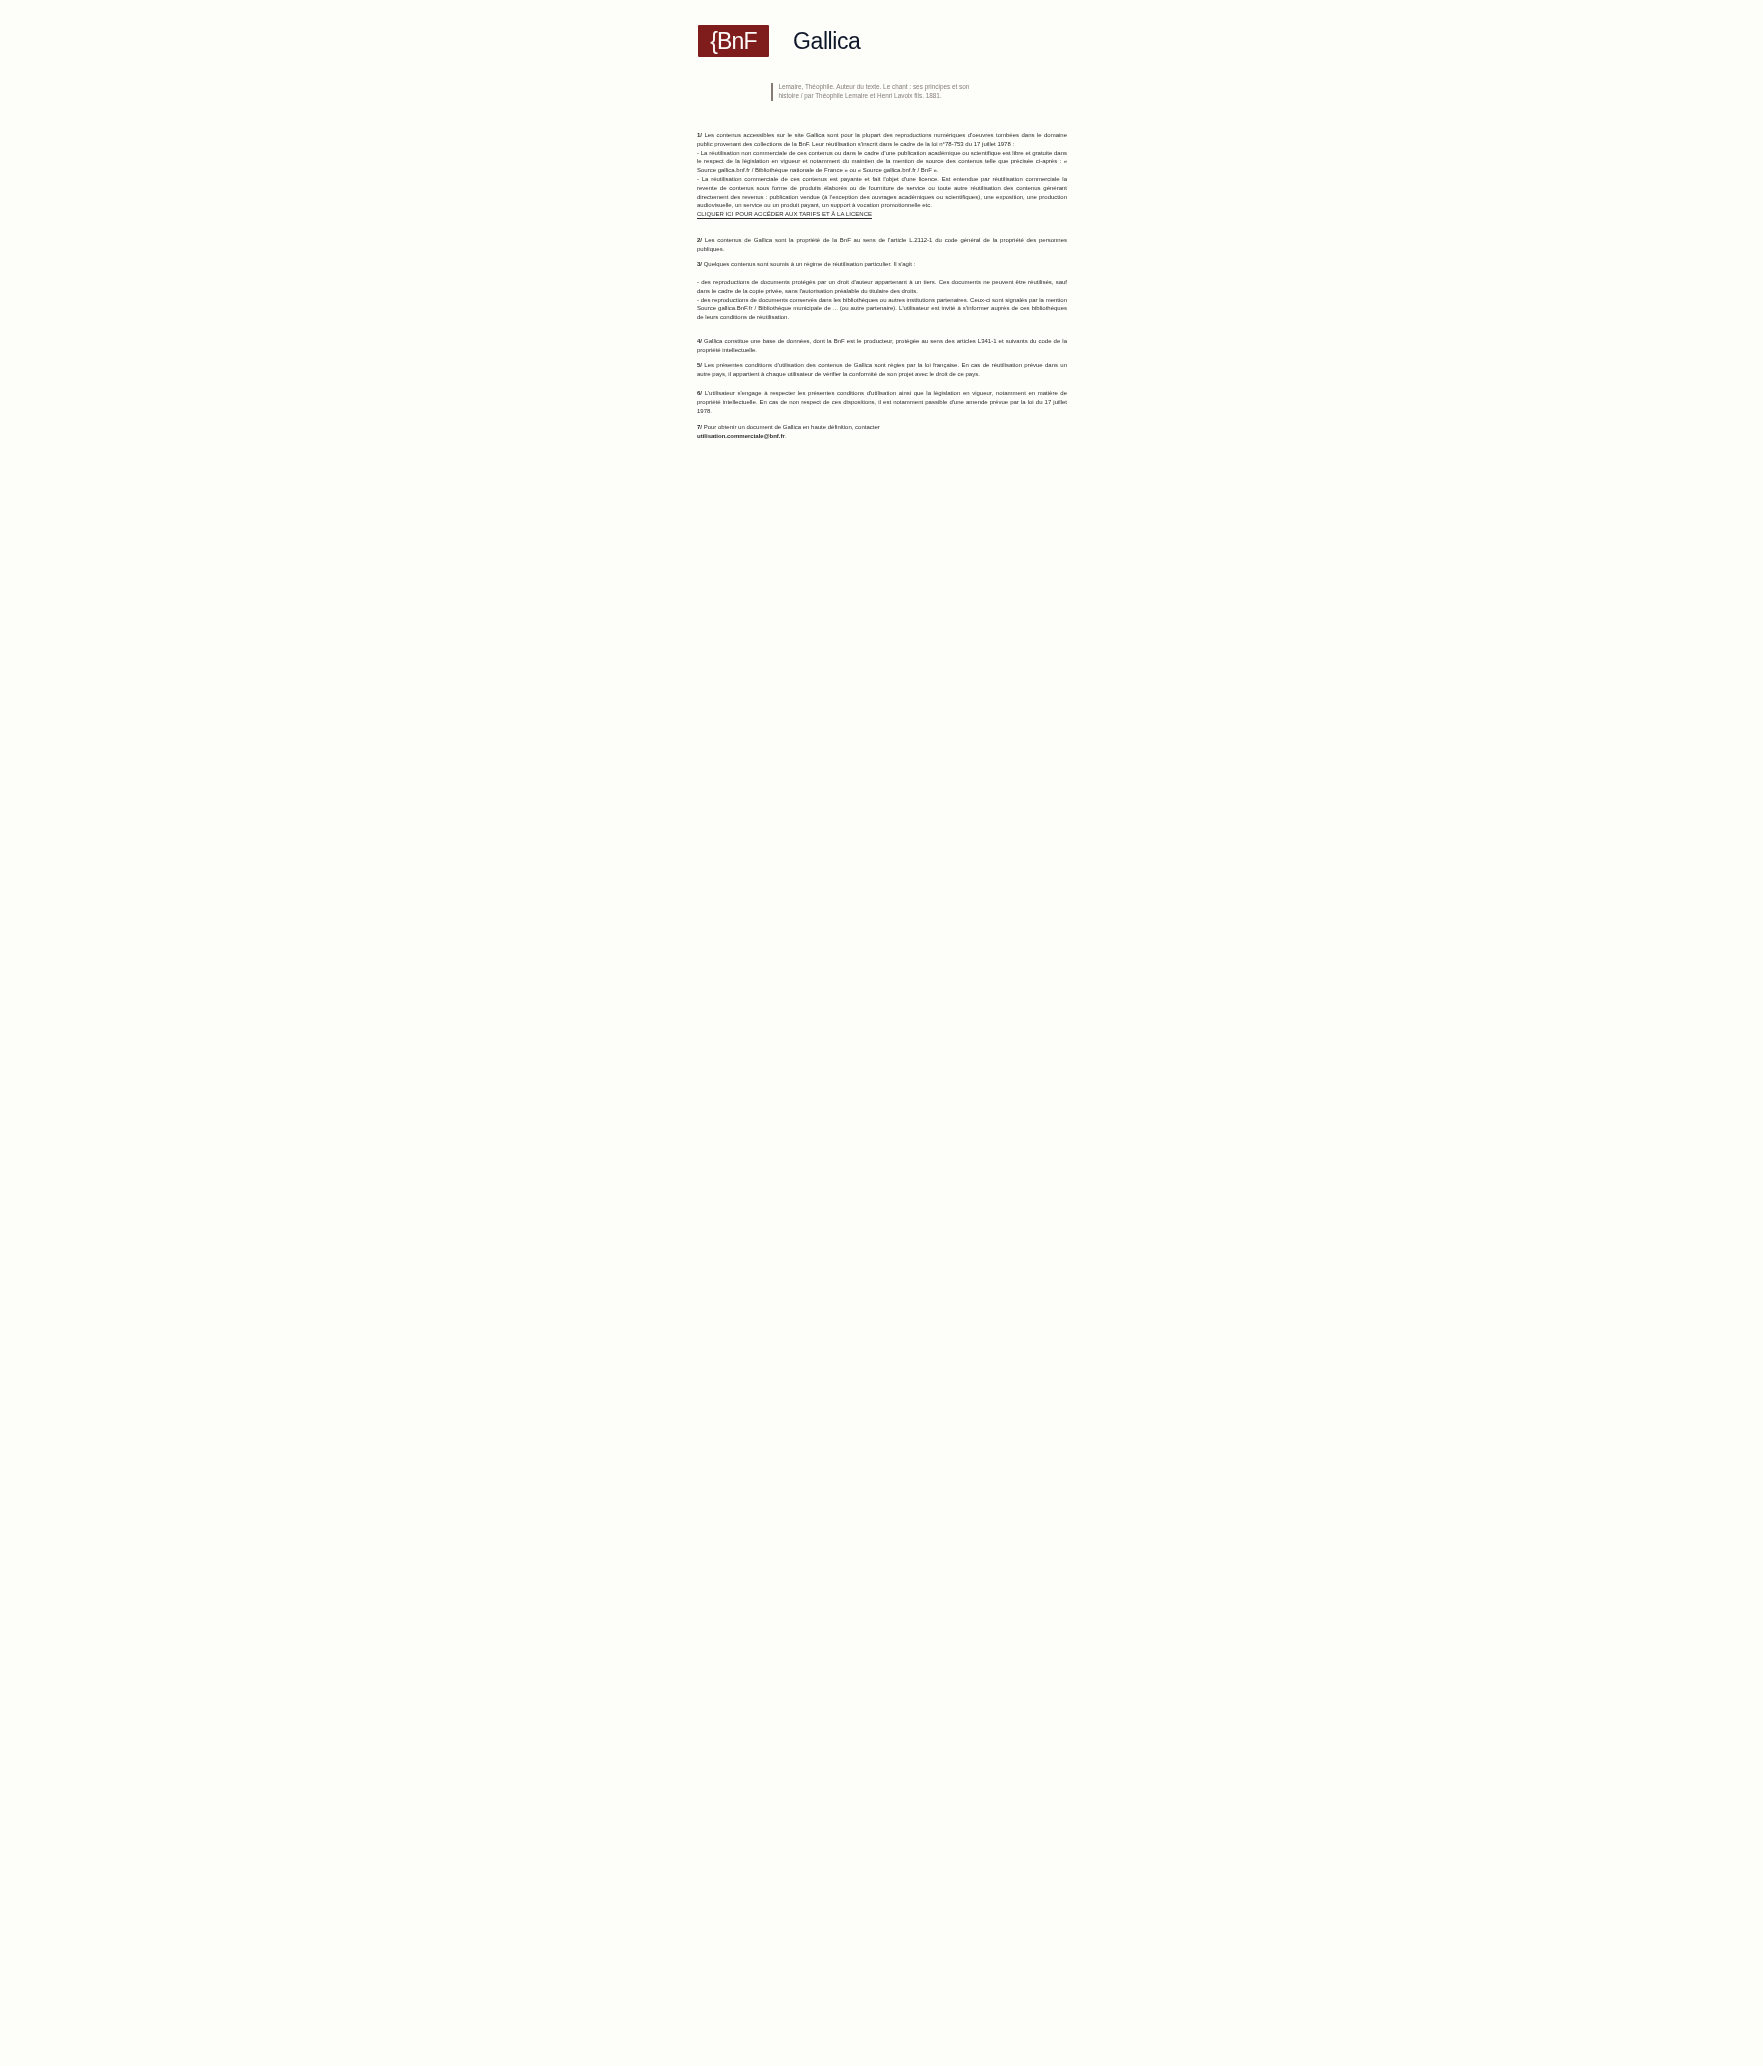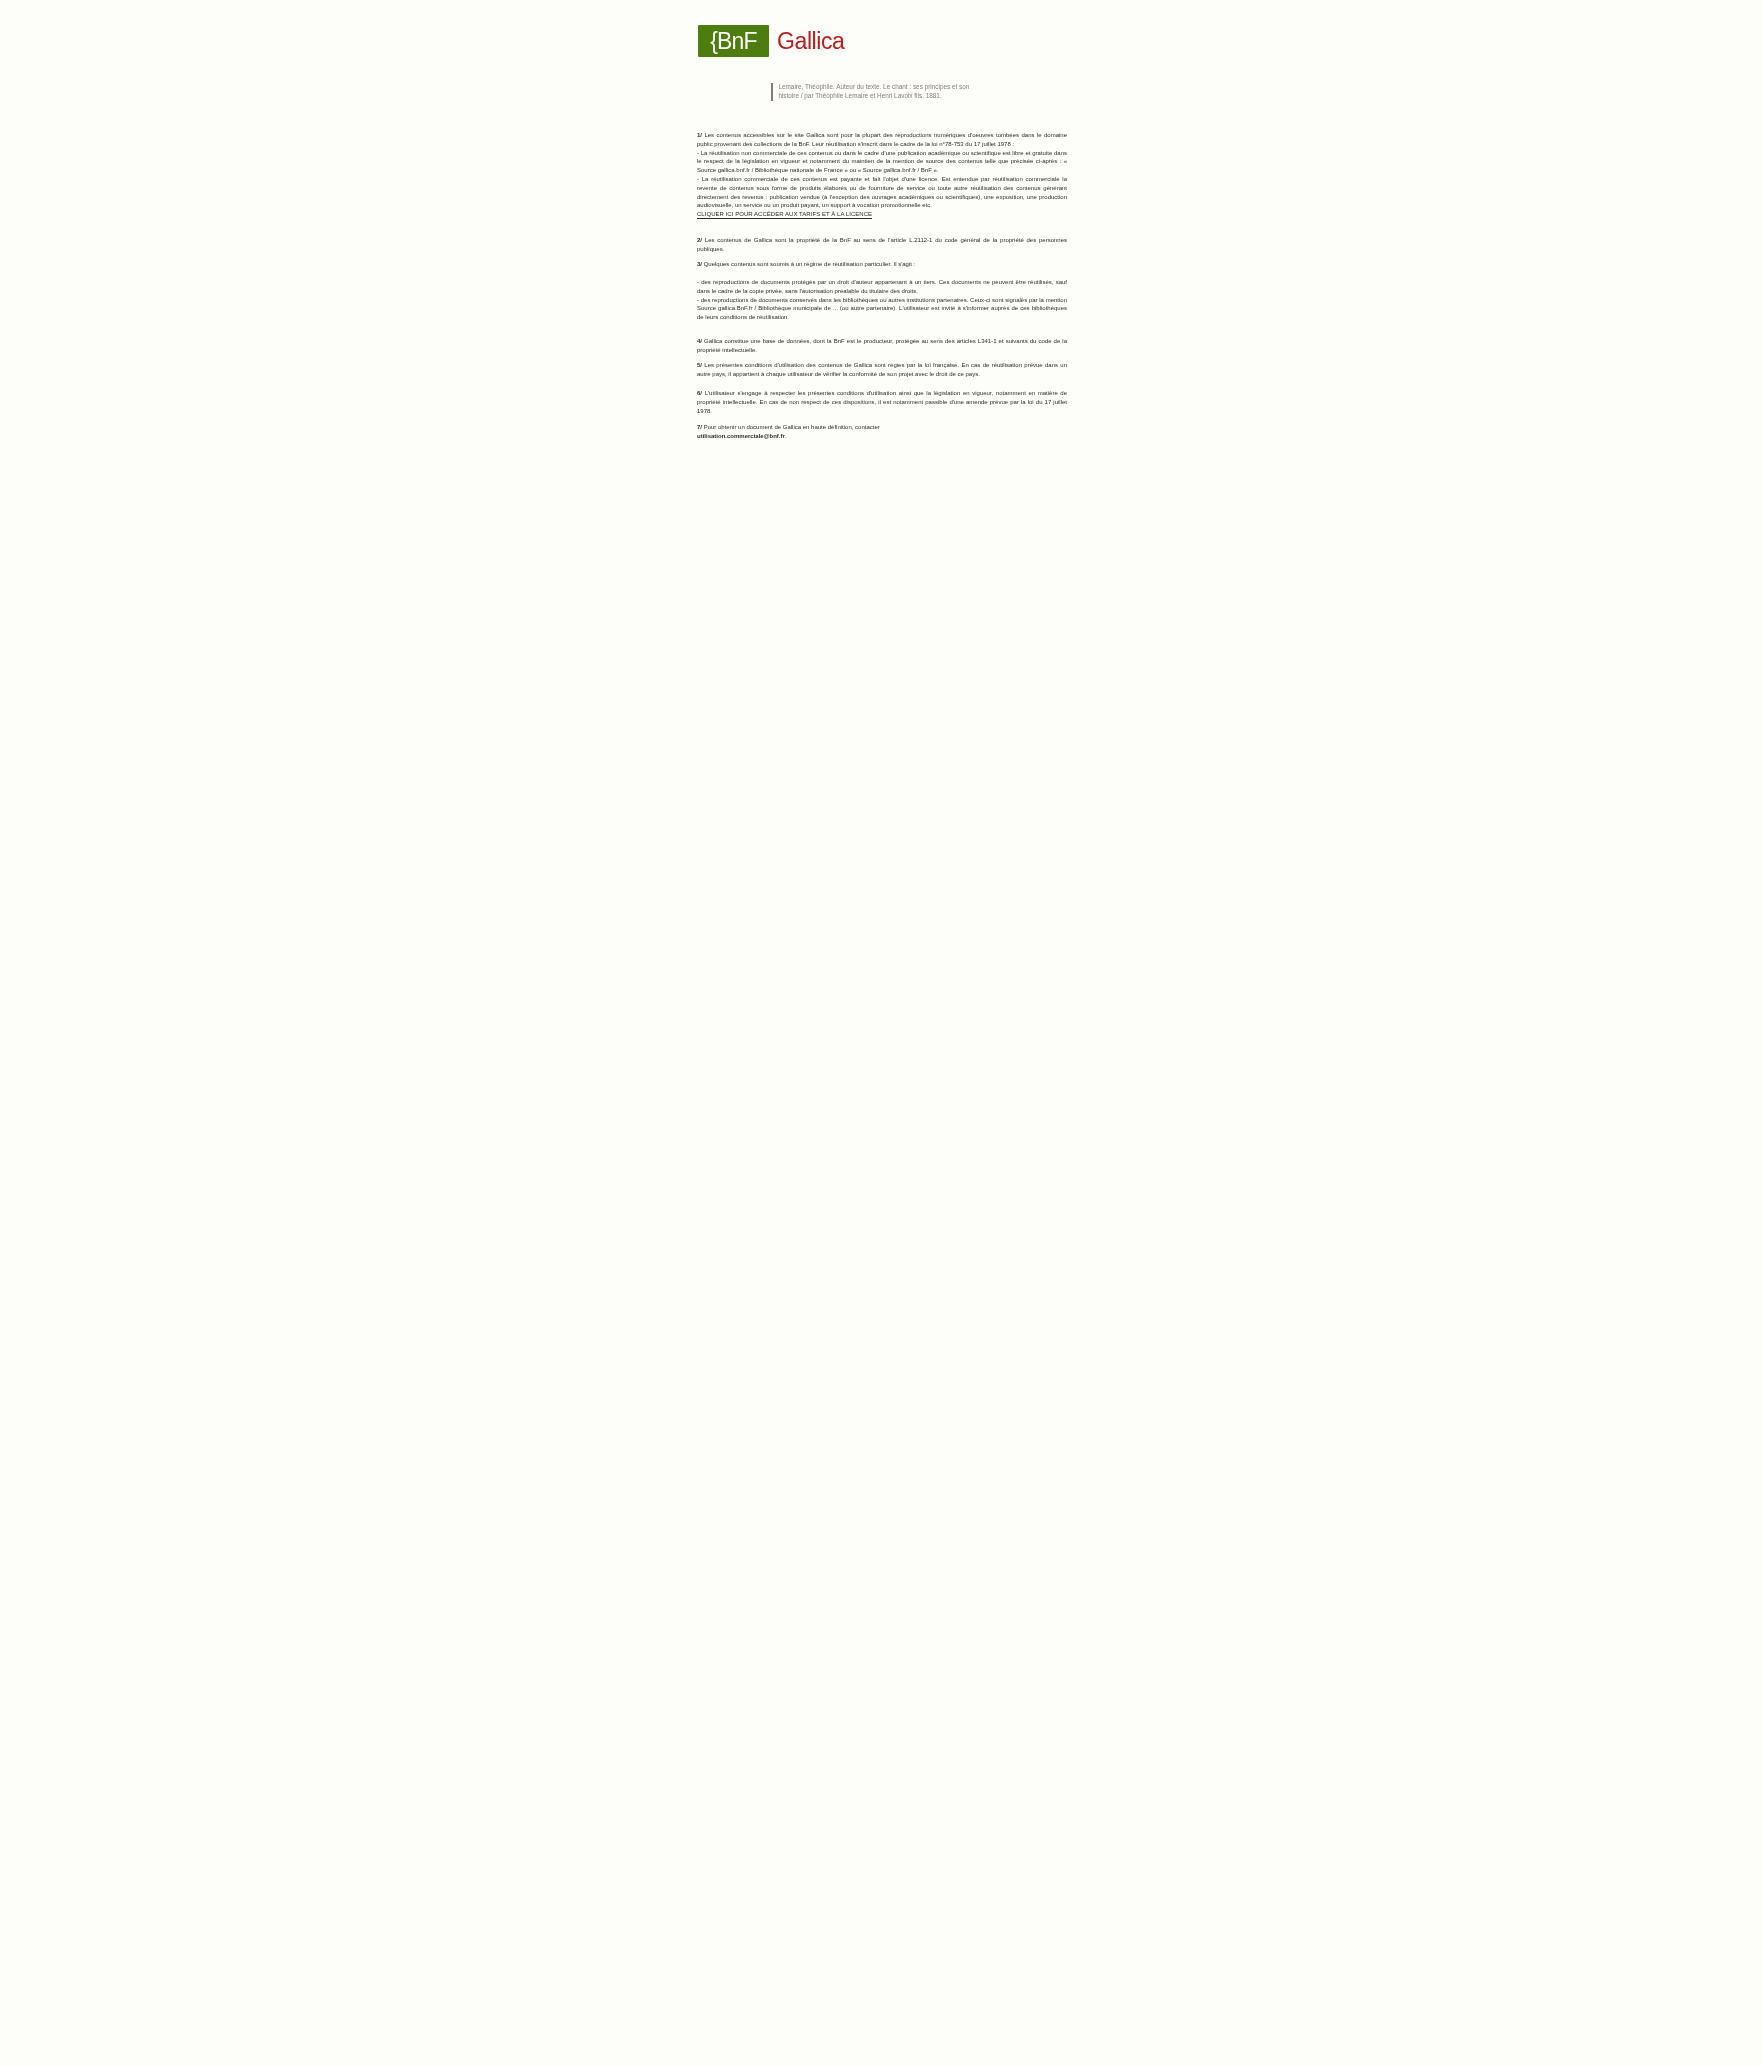--- a/index.html
+++ b/index.html
@@ -21,36 +21,36 @@
   .logo-row {
     position: absolute;
     top: 25px;
     left: 37px;
     display: flex;
     align-items: center;
   }
   .logo-box {
     width: 71px;
     height: 32px;
-    background: #4d7c0f;
+    background: #7f1d1d;
     color: #fbfaf8;
     font-size: 23px;
     font-weight: 500;
     letter-spacing: -0.8px;
     display: flex;
     align-items: center;
     justify-content: center;
     border-radius: 1.2px;
   }
   .logo-site {
     font-size: 23px;
     font-weight: 500;
-    color: #b91c1c;
+    color: #0f172a;
     letter-spacing: -0.4px;
-    margin-left: 8px;
+    margin-left: 24px;
     line-height: 32px;
   }
   
   .citation {
     position: absolute;
     top: 83px;
     left: 110px;
     width: 198px;
     margin: 0;
     border-left: 2.1px solid #837b74;

